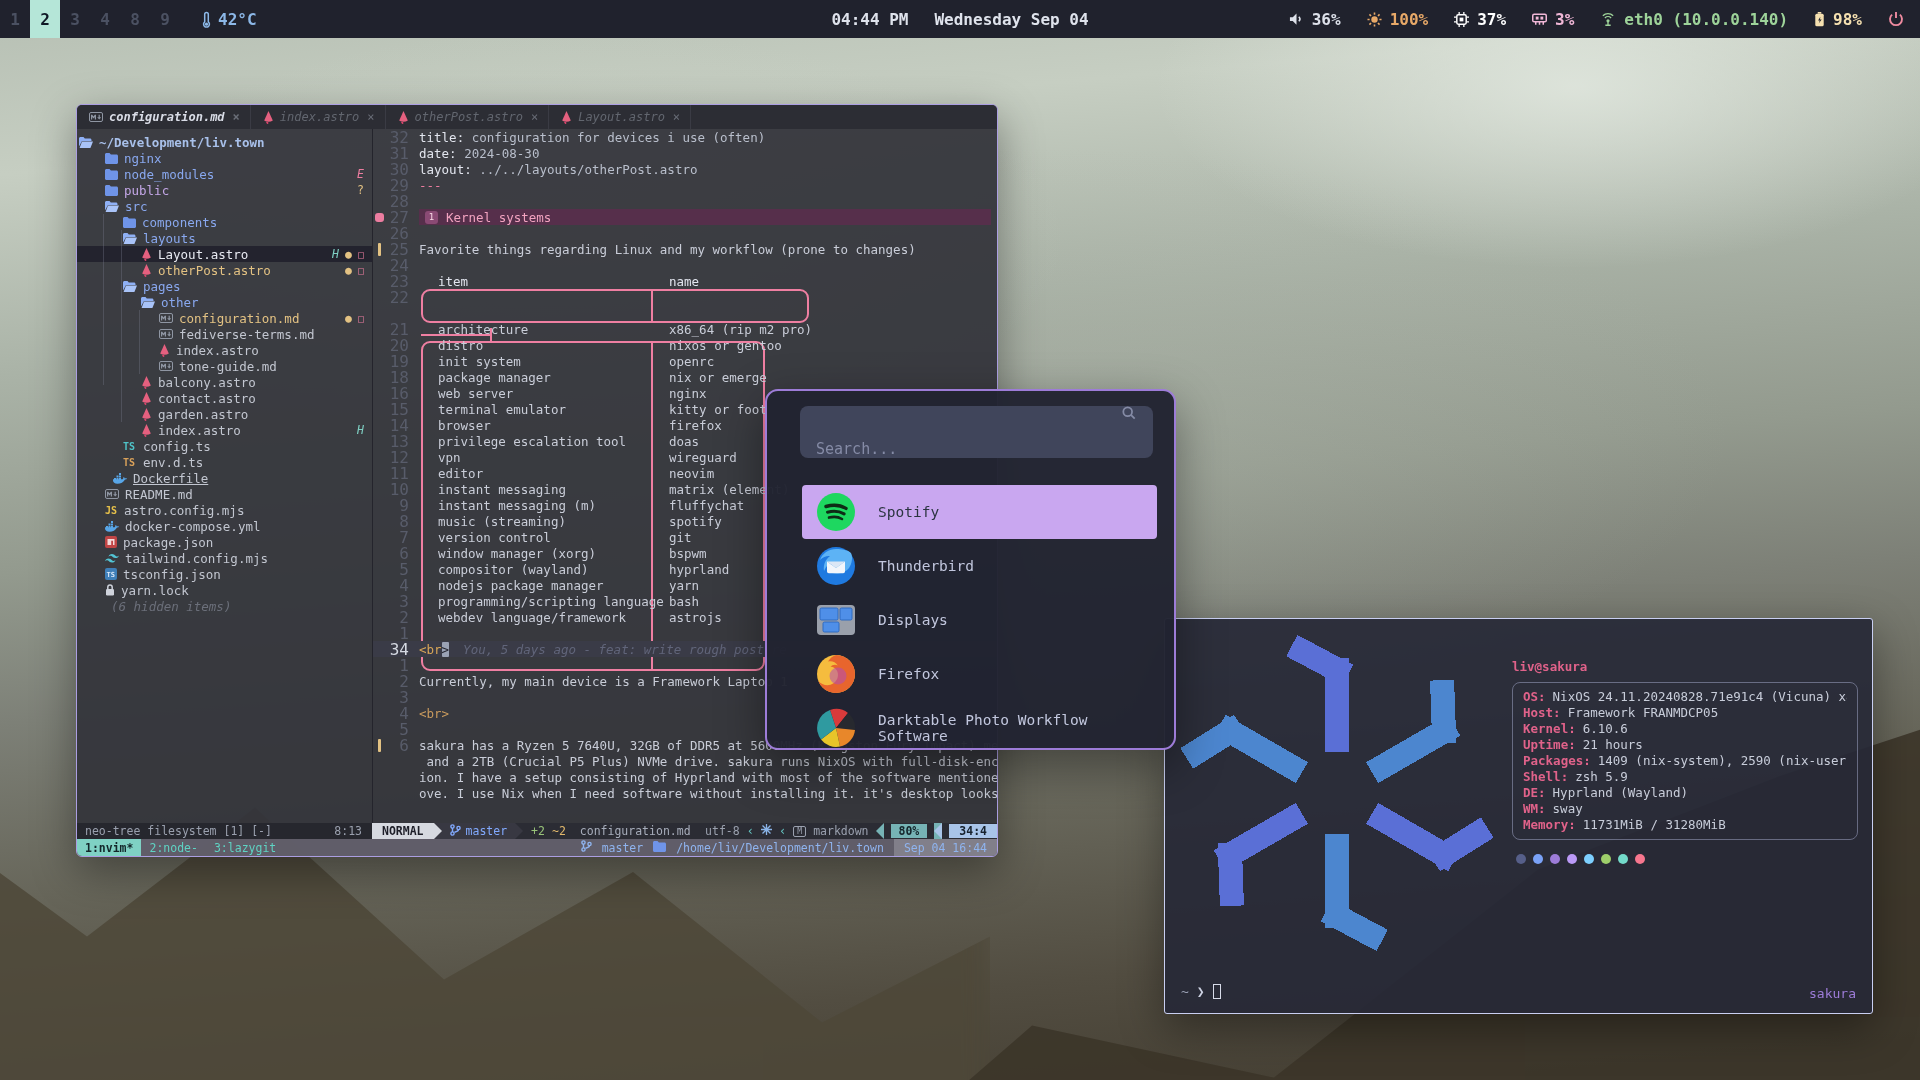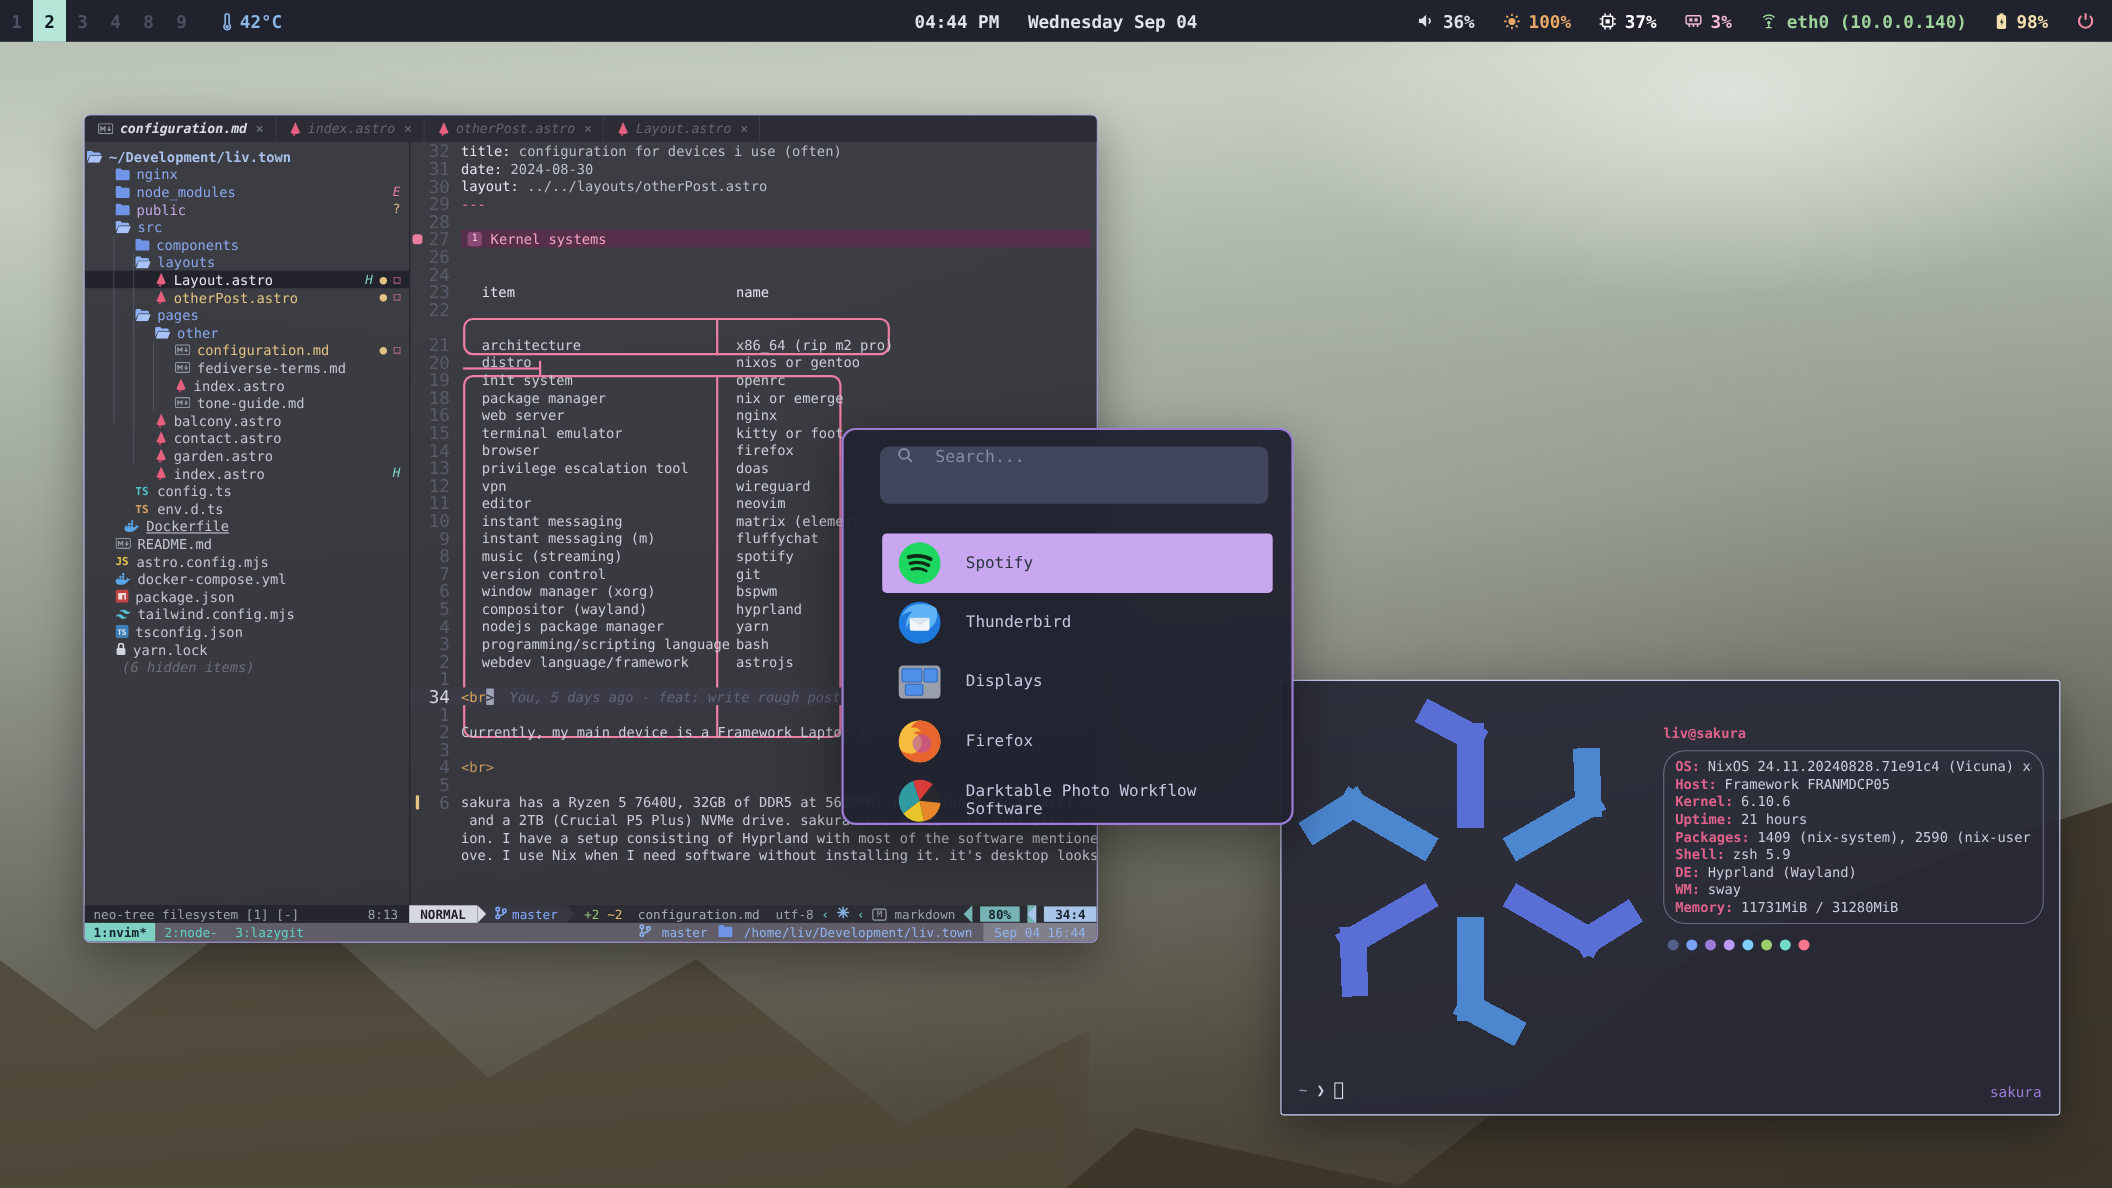--- a/index.html
+++ b/index.html
@@ -124,35 +124,35 @@
   .tmuxbar { height:17px; flex:0 0 auto; background:rgba(132,126,142,.55); display:flex; align-items:stretch; font-size:11.5px; color:#5fd3c3; }
   .tmux-win { display:flex; align-items:center; padding:0 8px; }
   .tmux-win.active { background:#7fd1c4; color:#13262a; font-weight:bold; }
   .tmux-right { margin-left:auto; display:flex; align-items:center; gap:10px; color:#8fb4ef; }
   .tm-date { background:rgba(205,205,215,.3); align-self:stretch; display:flex; align-items:center; padding:0 10px; }
 
   
   .launcher { left:765px; top:389px; width:411px; height:361px; border:2px solid #9d7cd8; border-radius:13px;
     background:rgba(33,35,49,.97); z-index:40; overflow:hidden; position:absolute; box-shadow:0 16px 48px rgba(0,0,0,.4); }
   .searchbox { position:absolute; left:33px; top:15px; width:353px; height:52px; background:#414souls; }
-  .searchbox { background:#40455b; border-radius:8px; display:flex; align-items:flex-start; gap:20px; padding:0 16px; }
+  .searchbox { background:#40455b; border-radius:8px; display:flex; align-items:flex-end; gap:20px; padding:0 16px;flex-direction:column; }
   .searchbox input { background:transparent; border:none; outline:none; color:#c4c9de; font-family:inherit; font-size:15px; width:100%; }
   .searchbox input::placeholder { color:#858ba6; }
   .applist { position:absolute; left:35px; top:94px; width:355px; }
   .approw { height:54px; display:flex; align-items:center; gap:22px; padding:0 14px; border-radius:4px; color:#c2c7de; font-size:14.5px; cursor:default; }
   .approw.selected { background:#c9a7f0; color:#2b3440; }
   .approw svg { flex:0 0 auto; }
 
   
   .fetchwin { left:1148px; top:618px; width:709px; height:396px; border:1px solid #c9cff2; border-radius:3px;
     background:rgba(38,40,54,.92); z-index:30; overflow:hidden; position:absolute;margin-left:16px; }
   .nixlogo { position:absolute; left:14px; top:16px; }
   .fetch-info { position:absolute; left:347px; top:40px; width:346px; font-size:12.5px; }
   .fetch-title { color:#e0628a; font-weight:bold; margin-bottom:8px; }
-  .fetch-box { border:1px solid rgba(165,172,205,.5); border-radius:20px; padding:6px 10px;text-align:center; }
+  .fetch-box { border:1px solid rgba(165,172,205,.5); border-radius:8px; padding:6px 10px;text-align:center; }
   .frow { height:16px; display:flex; white-space:pre; }
   .frow .fl { color:#e0628a; font-weight:bold; margin-right:7px; }
   .frow .fv { color:#c8cdda; overflow:hidden; text-overflow:clip; white-space:nowrap; }
   .dots { display:flex; gap:7px; margin:14px 0 0 4px; }
   .dot { width:10px; height:10px; border-radius:50%; }
   .fprompt { position:absolute; left:16px; bottom:14px; display:flex; align-items:center; gap:8px; font-size:13px; color:#9aa0b4; }
   .fprompt .pchar { color:#cdd2e2; }
   .tcursor { width:8px; height:15px; border:1px solid #d7dbe8; display:inline-block; }
   .fetch-host { position:absolute; right:16px; bottom:12px; color:#9d7cd8; font-size:13px; }
 
@@ -524,20 +524,21 @@
       <div class="tick-v"></div>
       <div class="tblbox tbl-body"></div>
       <div class="tbl-div" style="left:278px;top:212px;height:330px;"></div>
     <div class="crow"><span class="sgn"></span><span class="ln">32</span><span class="yk">title:</span><span class="yv"> configuration for devices i use (often)</span></div>
         <div class="crow"><span class="sgn"></span><span class="ln">31</span><span class="yk">date:</span><span class="yv"> 2024-08-30</span></div>
         <div class="crow"><span class="sgn"></span><span class="ln">30</span><span class="yk">layout:</span><span class="yv"> ../../layouts/otherPost.astro</span></div>
         <div class="crow"><span class="sgn"></span><span class="ln">29</span><span class="hr-line">---</span></div>
         <div class="crow"><span class="sgn"></span><span class="ln">28</span></div>
         <div class="crow"><span class="sgn"><span class="sign-pill"></span></span><span class="ln">27</span><div class="h1bar"><span class="h1badge">1</span><span>Kernel systems</span></div></div>
         <div class="crow"><span class="sgn"></span><span class="ln">26</span></div>
+        <div class="crow"><span class="sgn"><span class="sign-ybar"></span></span><span class="ln">25</span><span class="wrapline">Favorite things regarding Linux and my workflow (prone to changes)</span></div>
         <div class="crow"><span class="sgn"></span><span class="ln">24</span></div>
         <div class="crow"><span class="sgn"></span><span class="ln">23</span><span class="cl thead-t">item</span><span class="cr thead-t">name</span></div>
         <div class="crow"><span class="sgn"></span><span class="ln">22</span></div>
         <div class="crow"><span class="sgn"></span><span class="ln"></span></div>
         <div class="crow"><span class="sgn"></span><span class="ln">21</span><span class="cl">architecture</span><span class="cr">x86_64 (rip m2 pro)</span></div>
         <div class="crow"><span class="sgn"></span><span class="ln">20</span><span class="cl">distro</span><span class="cr">nixos or gentoo</span></div>
         <div class="crow"><span class="sgn"></span><span class="ln">19</span><span class="cl">init system</span><span class="cr">openrc</span></div>
         <div class="crow"><span class="sgn"></span><span class="ln">18</span><span class="cl">package manager</span><span class="cr">nix or emerge</span></div>
         <div class="crow"><span class="sgn"></span><span class="ln">16</span><span class="cl">web server</span><span class="cr">nginx</span></div>
         <div class="crow"><span class="sgn"></span><span class="ln">15</span><span class="cl">terminal emulator</span><span class="cr">kitty or foot</span></div>

